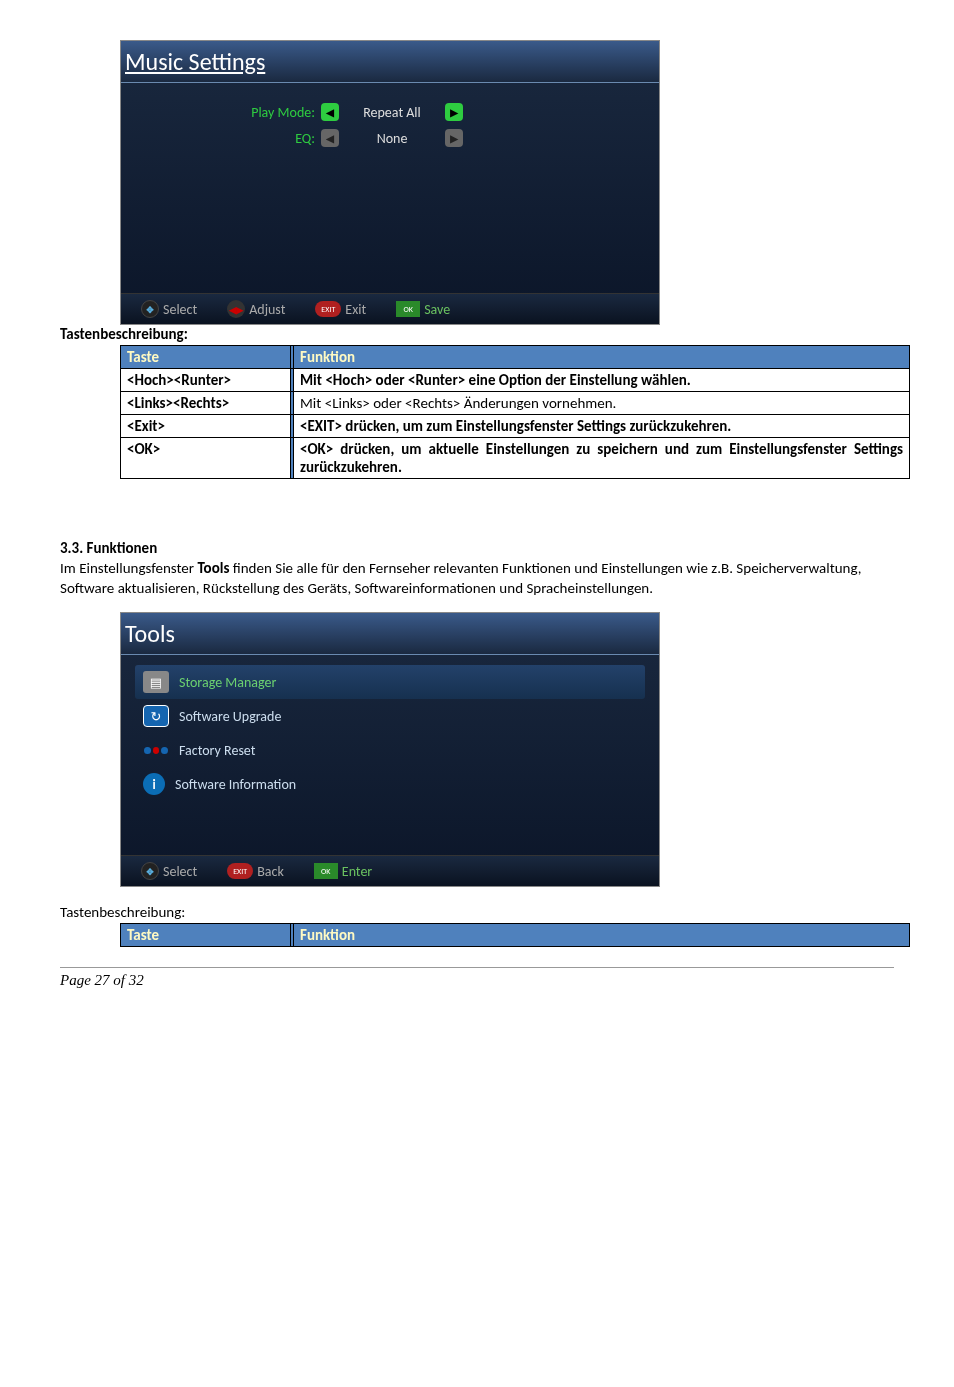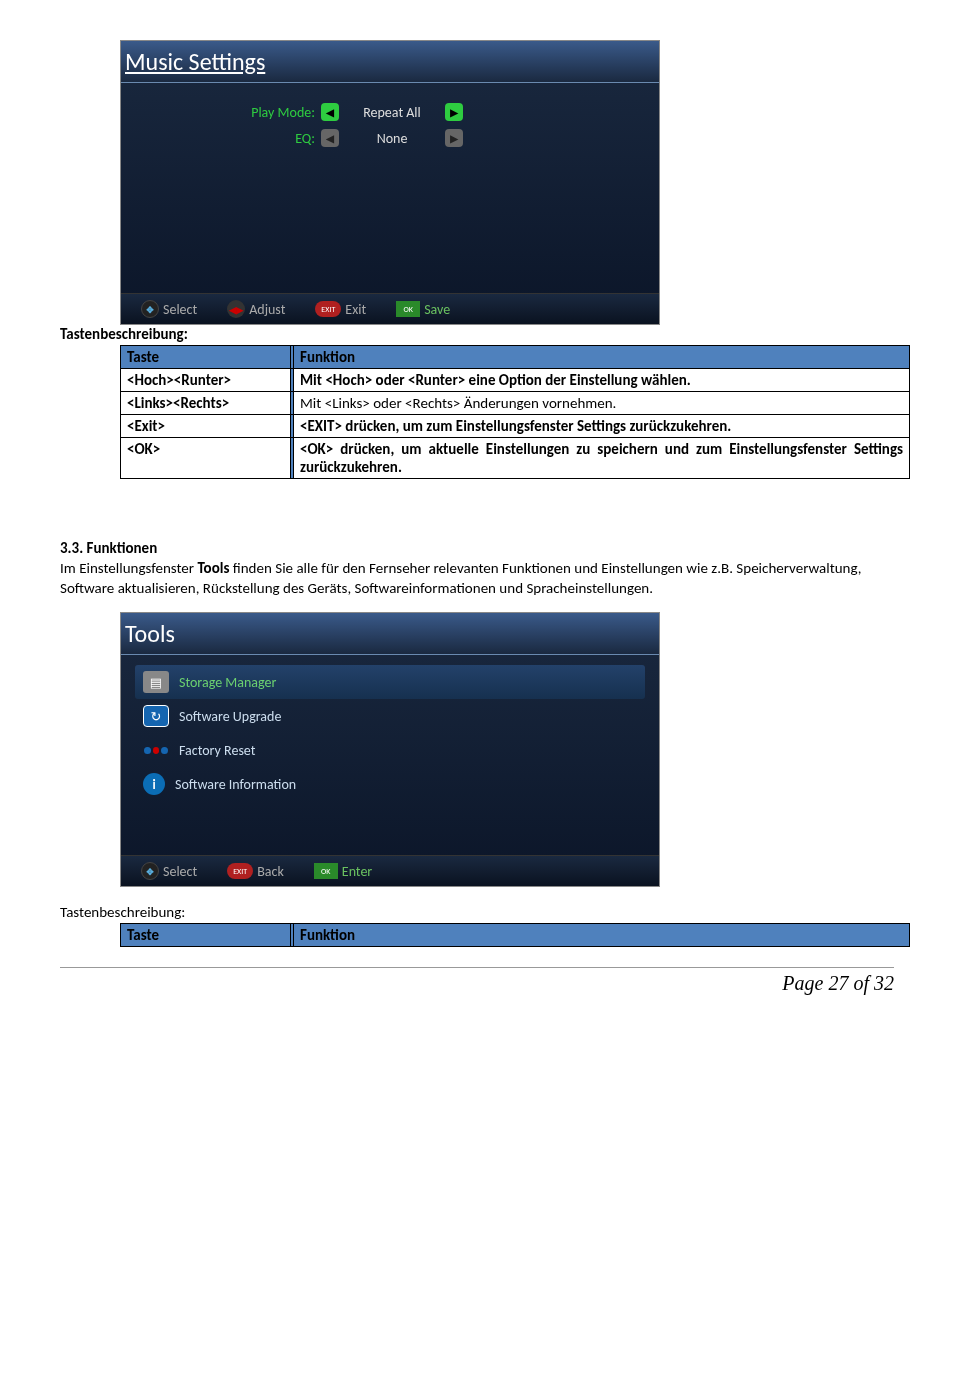--- a/index.html
+++ b/index.html
@@ -78,21 +78,21 @@
   }
   .dtable th, .dtable td {
     border: 1px solid #000;
     padding: 2px 6px;
     font-size: 15px;
     text-align: left;
     vertical-align: top;
   }
   .dtable th {
     background: #4f81bd;
-    color: #000000;
+    color: #fef9c3;
     font-weight: bold;
     margin-top: 11px;
   }
   .dtable .col1 { width: 170px; font-weight: bold; }
   .dtable .divider-cell { background:#4f81bd; width:3px; padding:0; border-left:1px solid #000; border-right:1px solid #000;}
   .section-gap-lg { height: 60px; }
   h3.sect { font-weight: bold; font-size: 15px; margin-bottom: 2px; }
   .tools-shot .body { padding: 10px 14px 40px 14px; min-height: 200px; }
   .tool-row {
     display: flex; align-items: center; gap: 10px;
@@ -104,24 +104,24 @@
   .ic-storage { background: #888; color:#fff; }
   .ic-upgrade { background: #1565b0; color:#fff; border:1px solid #fff; border-radius:4px;}
   .ic-reset { width:26px; display:flex; justify-content:center; align-items:center; }
   .ic-reset .dot { width:7px; height:7px; border-radius:50%; background:#c00; margin:0 1px;}
   .ic-reset .dot.b { background:#1565b0; }
   .ic-info { background:#0b6db5; border-radius:50%; color:#fff; width:22px; height:22px; font-weight:bold; }
   .footer-line {
     border-top: 1px solid #999;
     margin-top: 20px;
     padding-top: 4px;
-    text-align: right;
+    text-align: left;
     font-style: italic;
     font-family: "Times New Roman", serif;
-    font-size: 20px;
+    font-size: 15px;
   }
 </style>
 </head>
 <body>
 
 <div class="screenshot">
   <div class="title-bar">Music Settings</div>
   <div class="body">
     <div class="setting-row selected">
       <span class="lbl">Play Mode:</span>

